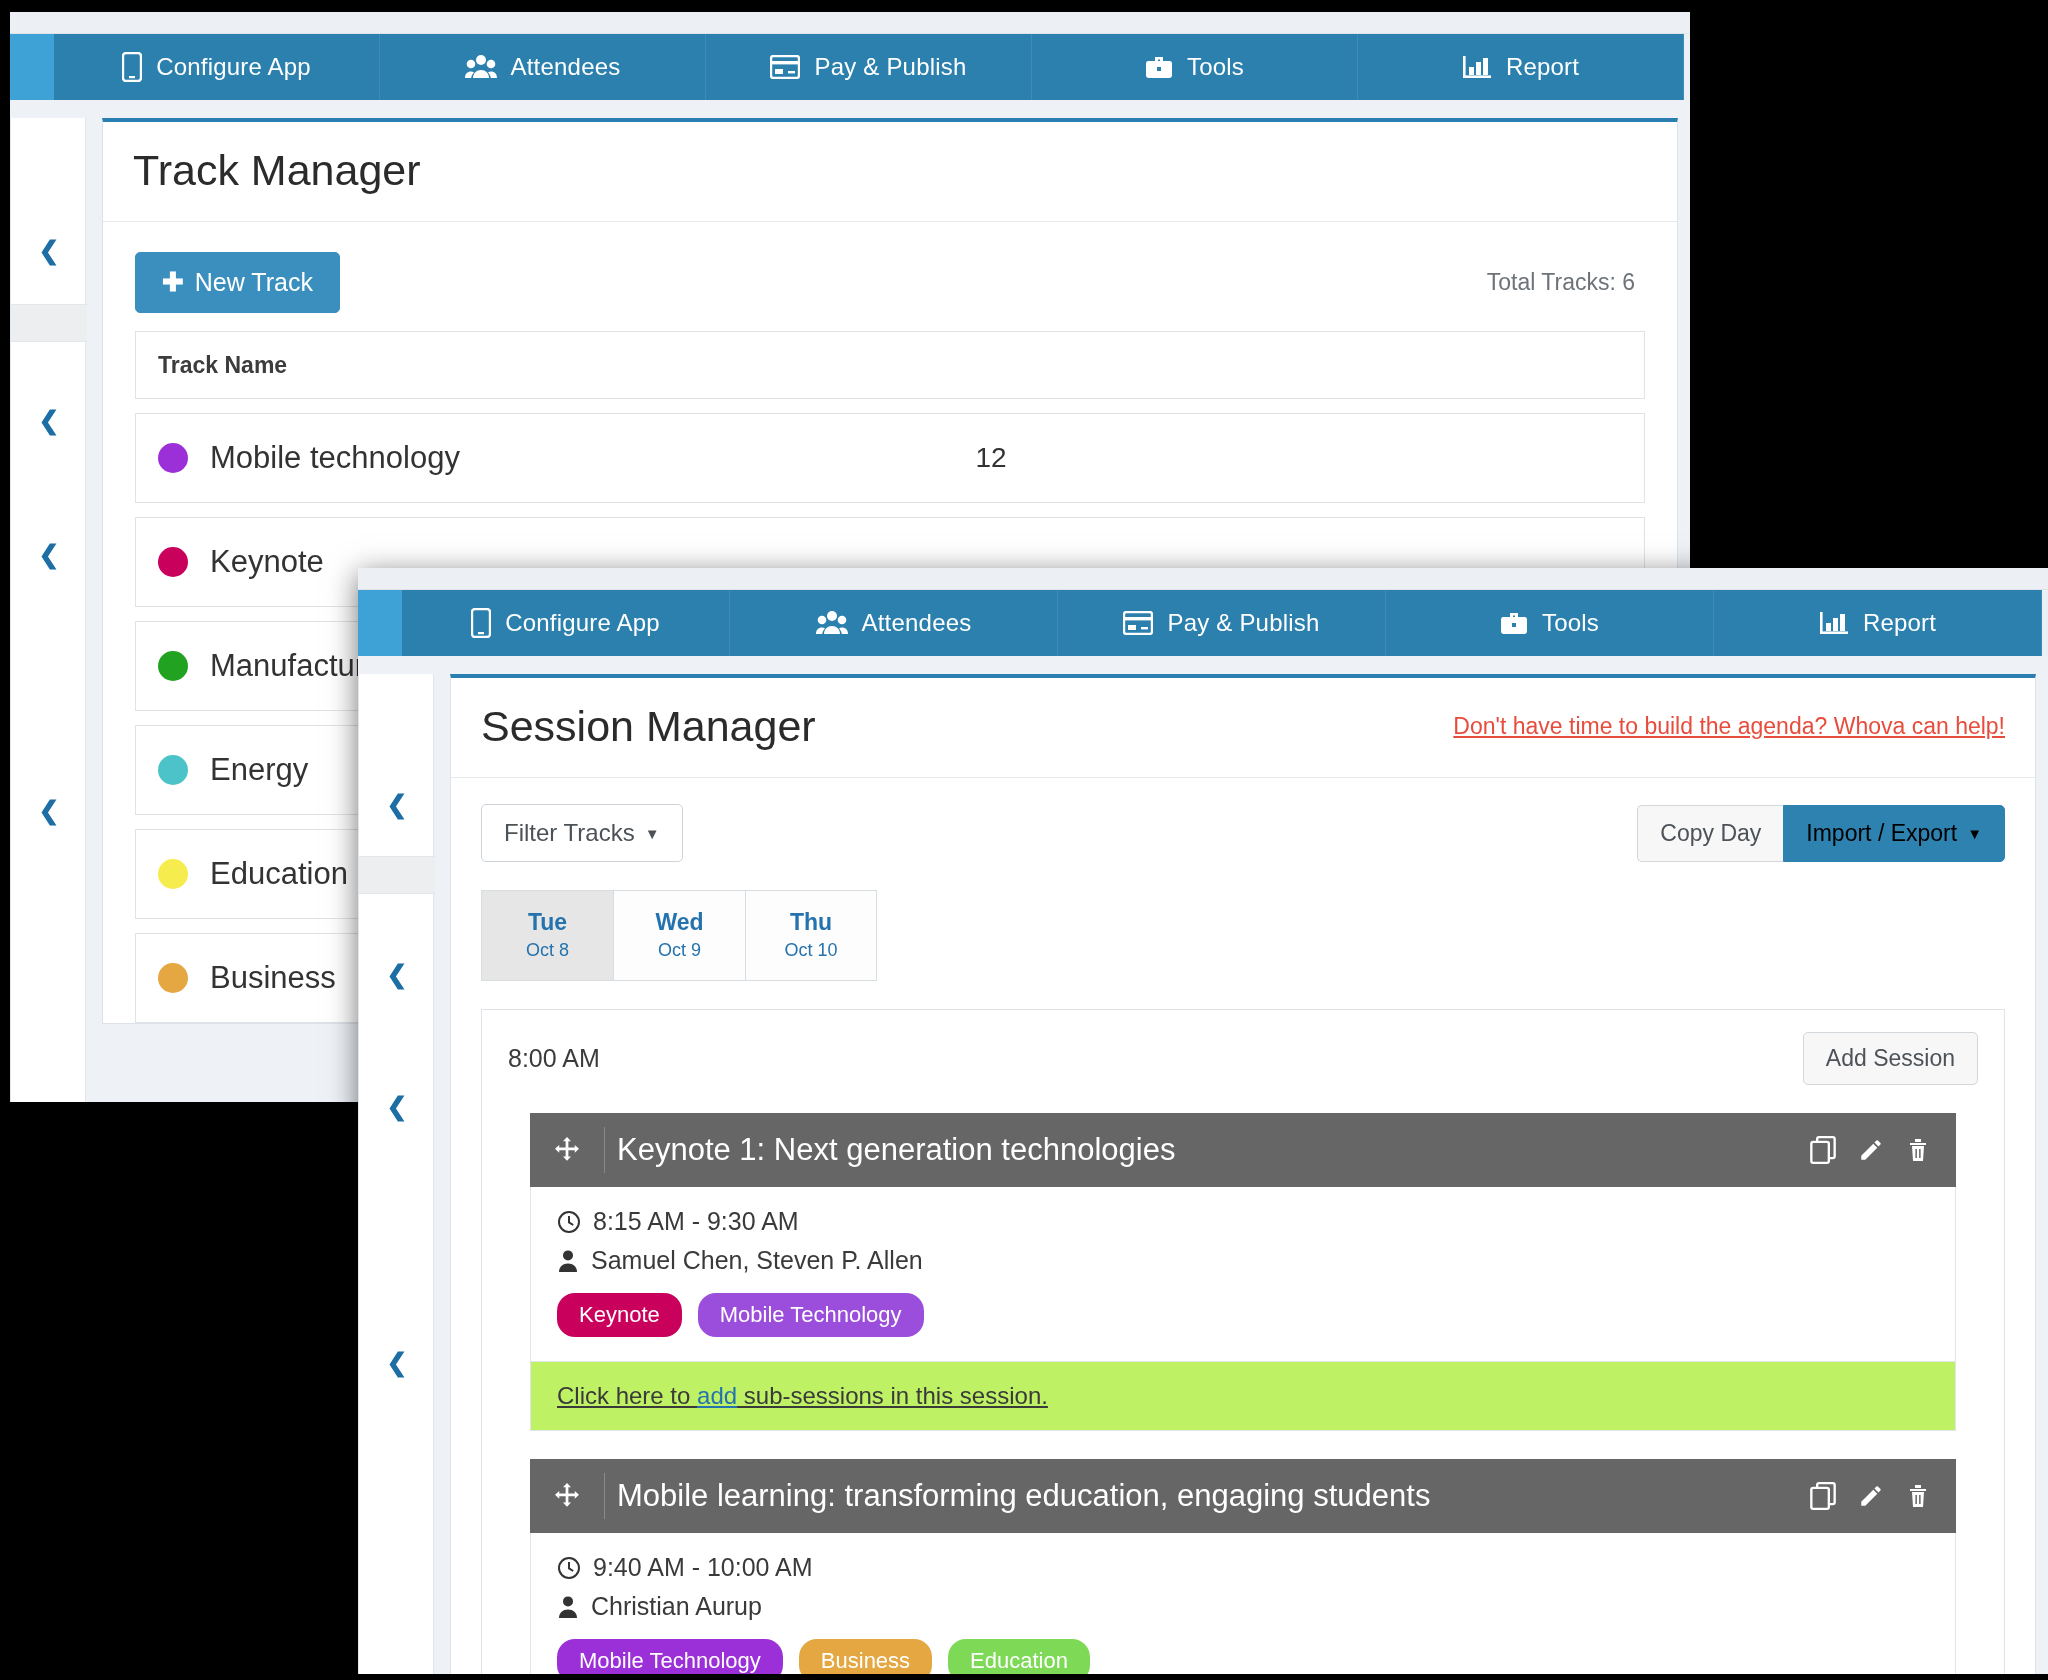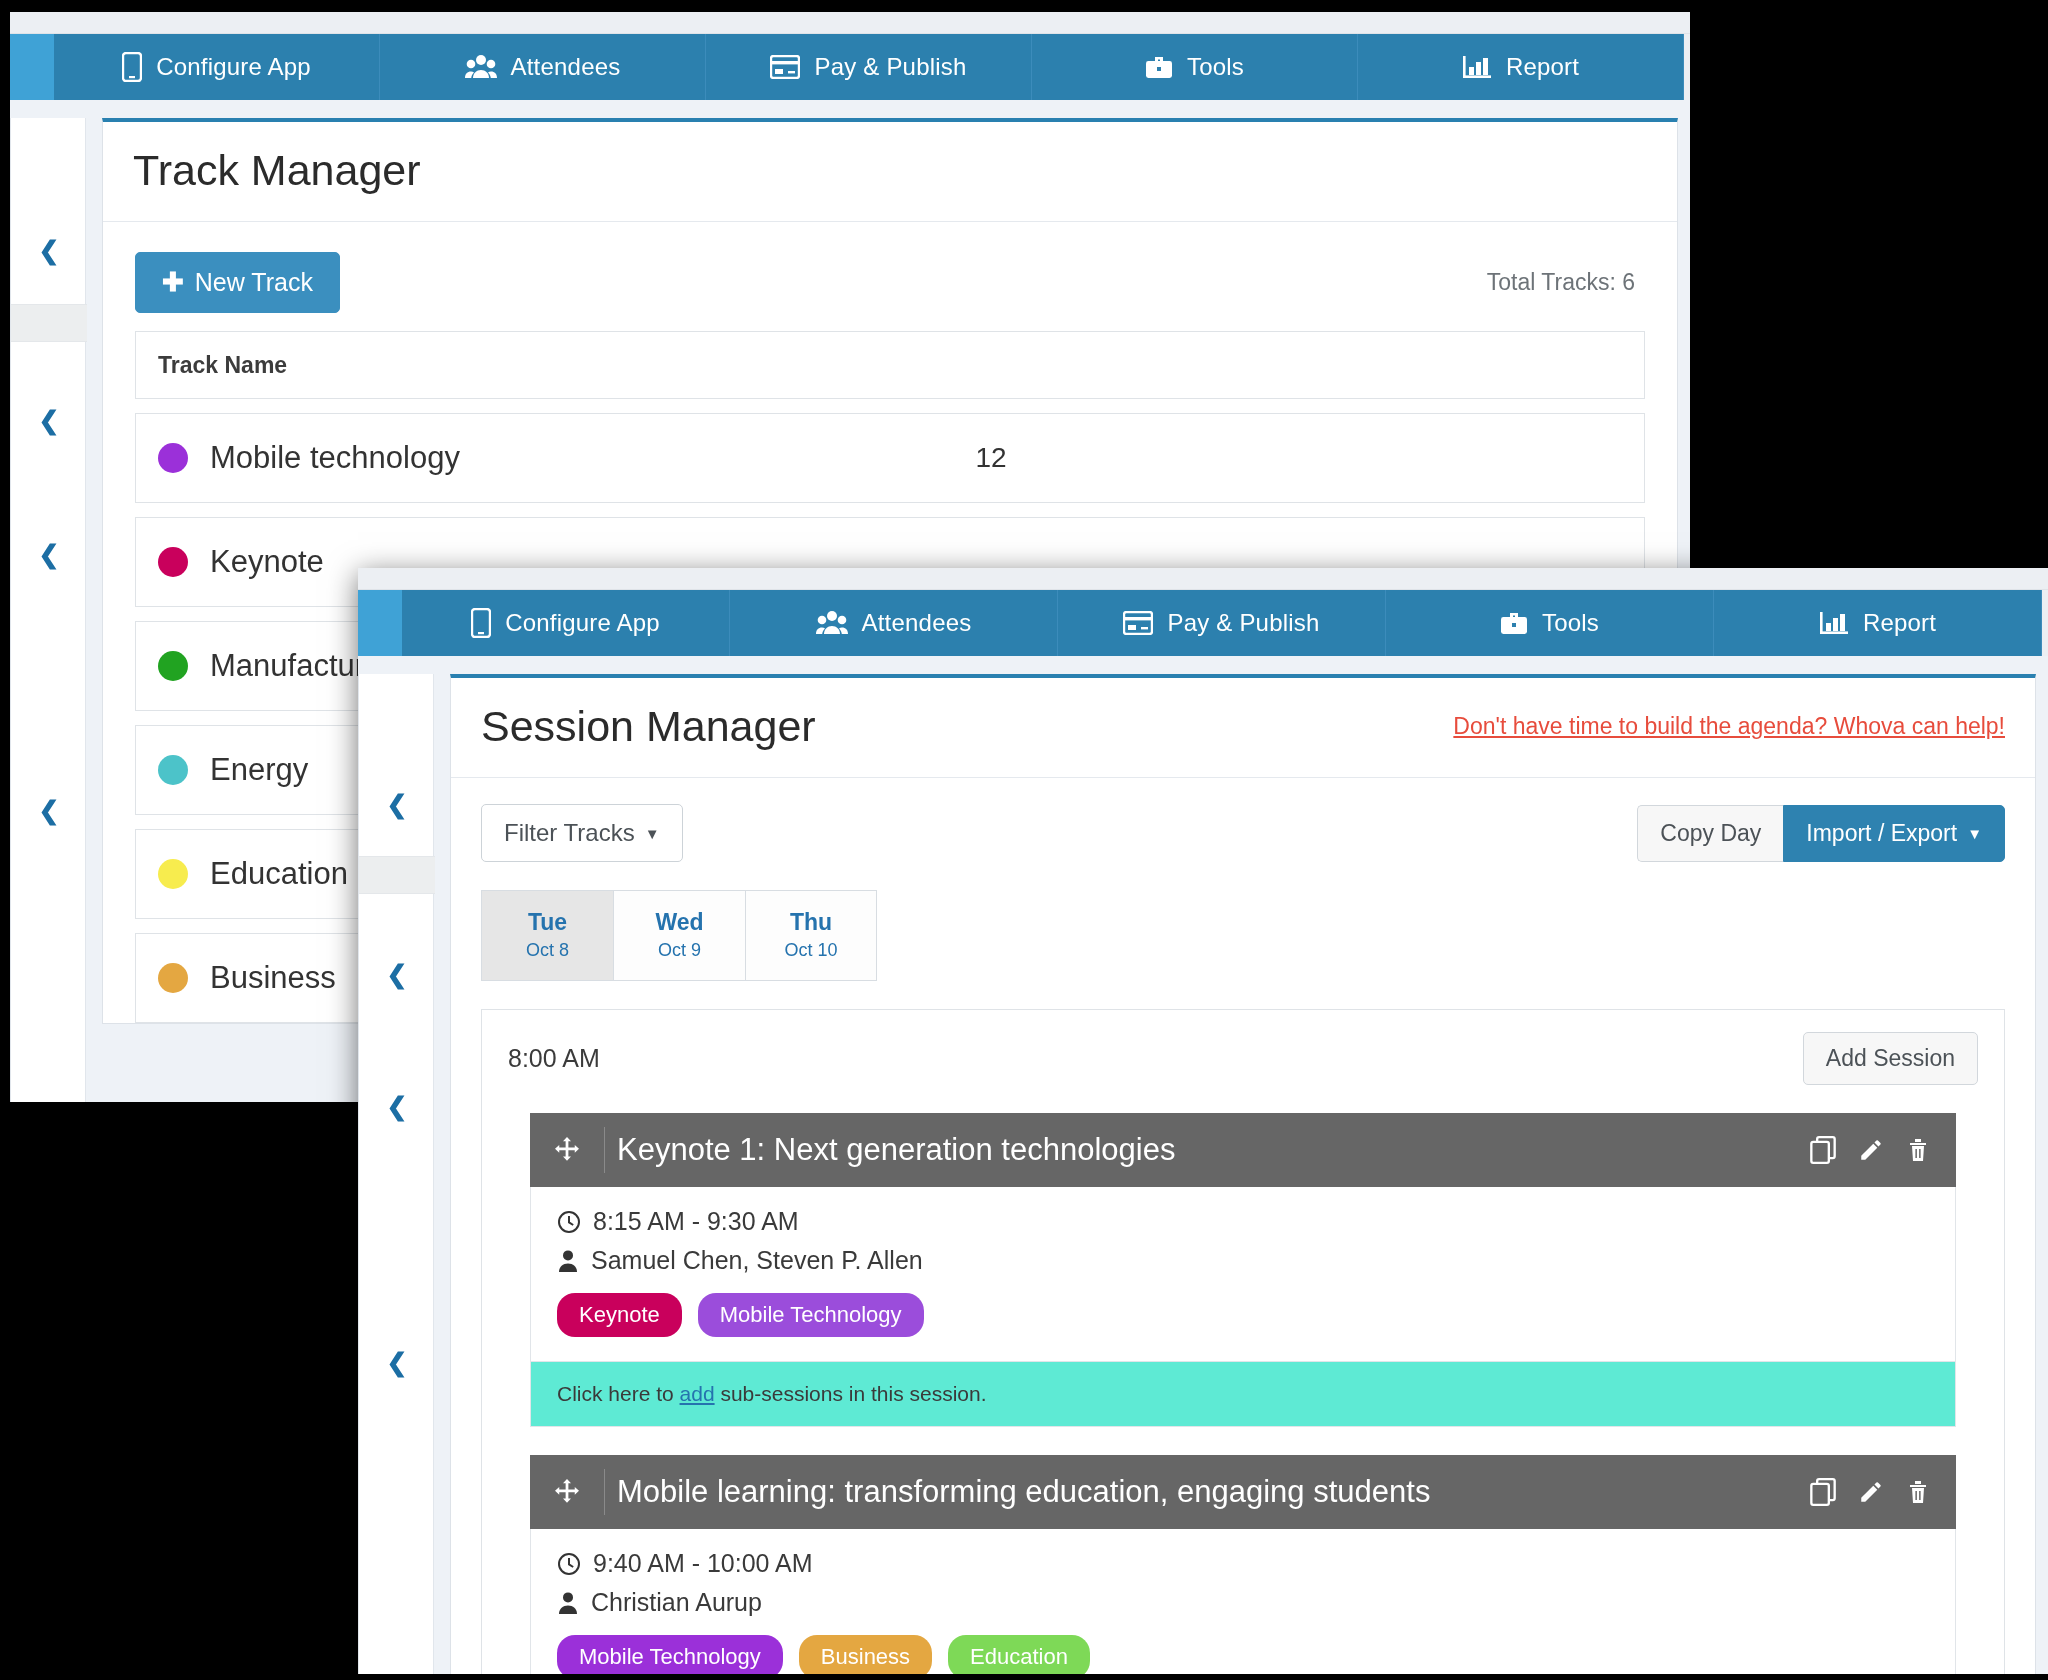--- a/index.html
+++ b/index.html
@@ -133,21 +133,21 @@
     background: #fff; border: 1px solid #cdd3d8; border-radius: 5px;
     padding: 14px 22px; font-size: 24px; color: #4c5257; cursor: pointer;
     display: inline-flex; align-items: center; gap: 10px;
   }
   .toolbar-right { display: flex; align-items: stretch; gap: 0; }
   .btn-copyday {
     background: #f7f7f7; border: 1px solid #d2d7dc; border-right: none;
     border-radius: 5px 0 0 5px; padding: 14px 22px; font-size: 23px; color: #4c5257; cursor: pointer;
   }
   .btn-impexp {
-    background: #2e82b0; border: 1px solid #2e82b0; color: #ffffff;
+    background: #2e82b0; border: 1px solid #2e82b0; color: #000000;
     border-radius: 0 5px 5px 0; padding: 14px 22px; font-size: 23px; cursor: pointer;
     display: inline-flex; align-items: center; gap: 10px;
   }
   .caret { font-size: 15px; line-height: 1; }
 
   .day-tabs { display: flex; margin: 28px 30px 0 30px; }
   .day-tab {
     border: 1px solid #d8dde2; border-right: none;
     padding: 16px 34px 18px 34px;
     text-align: center; background: #fdfdfd; cursor: pointer;
@@ -181,21 +181,21 @@
 
   .session-body { border: 1px solid #e1e5e9; border-top: none; padding: 20px 26px 24px 26px; background: #fff; }
   .meta-line { display: flex; align-items: center; gap: 12px; font-size: 25px; color: #3a3a3a; margin-bottom: 10px; }
   .tag-row { display: flex; gap: 16px; margin-top: 18px; flex-wrap: wrap; }
   .tag {
     color: #fff; font-size: 22px; border-radius: 18px;
     padding: 9px 22px; white-space: nowrap;
   }
   .subsession-bar {
     border: 1px solid #e1e5e9; border-top: none;
-    padding: 20px 26px; font-size: 21px; color: #3a3a3a; background: #5eead4;
+    padding: 20px 26px; font-size: 24px; color: #3a3a3a; background: #bef264; text-decoration: underline;
   }
   .subsession-bar a { color: #2573ae; text-decoration: underline; cursor: pointer; }
 
   svg.i { display: block; }
 </style>
 </head>
 <body>
 
 <div class="stage">
 

